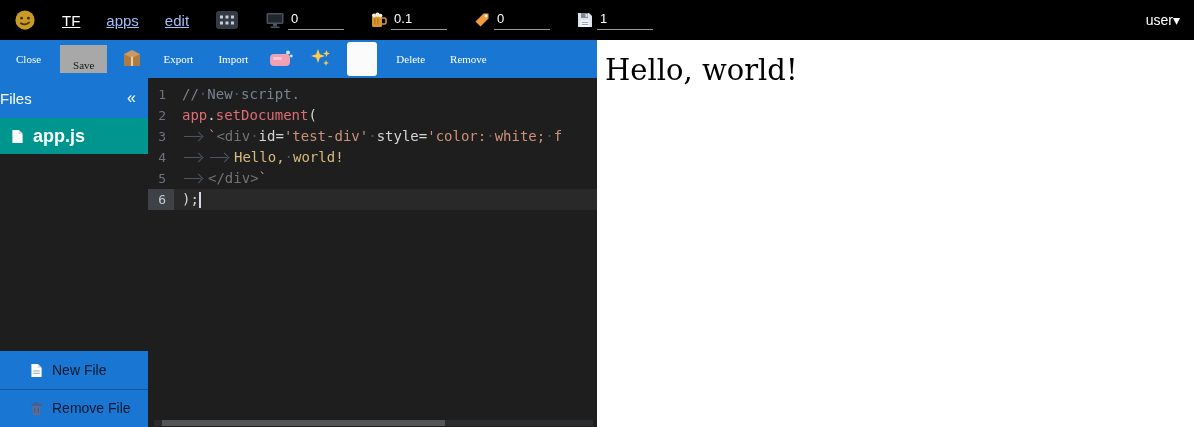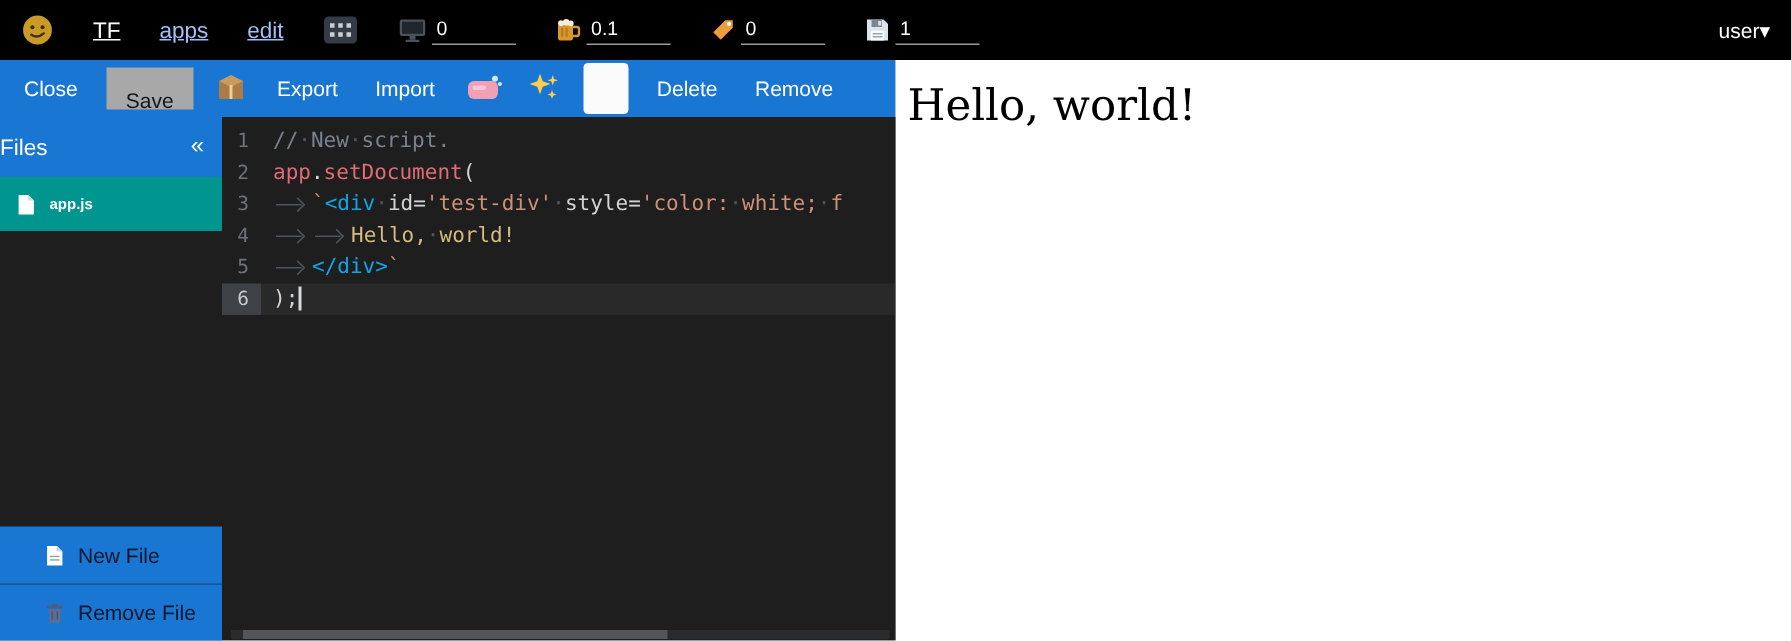--- a/index.html
+++ b/index.html
@@ -23,37 +23,37 @@
   
   .main { display:flex; height:387px; }
   .left { width:597px; display:flex; flex-direction:column; background:#1e1e1e; flex-shrink:0; }
   .preview { flex:1; background:#fff; padding:13px 8px; }
   .preview-text { font-family:"DejaVu Serif","Liberation Serif",serif;
                   font-size:29px; color:#000; }
 
   
   .toolbar { height:38px; background:#1976d2; display:flex; align-items:center;
              gap:13px; padding:0 10px; flex-shrink:0; }
-  .tb-btn { background:none; border:none; color:#fff; font-size:14px;
-            font-family:Liberation Sans, sans-serif; padding:0 6px; height:38px; cursor:pointer; }
+  .tb-btn { background:none; border:none; color:#fff; font-size:11px;
+            font-family:Liberation Serif, serif; padding:0 6px; height:38px; cursor:pointer; }
   .tb-btn.save { background:#a8a8a8; color:#171717; height:24px; padding:14px 13px; }
   .tb-ico { background:none; border:none; padding:0 2px; height:38px;
             display:flex; align-items:center; cursor:pointer; }
   .tb-blank { width:30px; height:34px; background:#fbfbfb; border:none;
               border-radius:3px; cursor:pointer; }
 
   
   .workspace { flex:1; display:flex; min-height:0; }
   .sidebar { width:148px; background:#1e1e1e; display:flex; flex-direction:column; flex-shrink:0; }
   .files-header { height:40px; background:#1976d2; color:#fff; display:flex;
                   align-items:center; justify-content:flex-start; position:relative;
                   font-size:15px; flex-shrink:0; }
   .collapse { position:absolute; right:12px; font-size:16px; cursor:pointer; }
   .file-item { height:36px; display:flex; align-items:center; gap:9px;
-               padding:0 11px; color:#fff; font-size:10px; font-weight:700; cursor:pointer; }
+               padding:0 11px; color:#fff; font-size:18px; font-weight:700; cursor:pointer; }
   .file-item.selected { background:#00968f; }
   .sidebar-fill { flex:1; }
   .sidebar-action { height:38px; background:#1976d2; color:#0f172a; display:flex;
                     align-items:center; gap:9px; padding-left:30px; font-size:14px;
                     cursor:pointer; flex-shrink:0; }
   .sidebar-action.remove { box-shadow:inset 0 1px 0 rgba(0,0,0,0.25); }
   .file-ico { display:flex; }
 
   
   .editor { flex:1; position:relative; background:#1e1e1e; overflow:hidden;
@@ -62,21 +62,21 @@
   .gutter { width:26px; flex-shrink:0; text-align:right; color:#6d737e; font-size:13px; }
   .gutter-num { height:21px; line-height:21px; padding-right:8px; }
   .gutter-num.active { background:#3e4246; color:#c7ccd3; }
   .code { flex:1; color:#d4d4d4; overflow:hidden; white-space:pre; }
   .code-line { height:21px; line-height:21px; padding-left:8px; }
   .code-line.active { background:rgba(255,255,255,0.05); }
 
   .seg-comment { color:#7a8290; }
   .seg-red     { color:#e06c75; }
   .seg-punc    { color:#d4d4d4; }
-  .seg-tag     { color:#0ea5e9; }
+  .seg-tag     { color:#737373; }
   .seg-str     { color:#ce9178; }
   .seg-text    { color:#d7ba7d; }
   .seg-ws      { color:#4d5560; }
   .seg-tab { position:relative; display:inline-block; width:26px; height:100%;
              vertical-align:top; }
   .seg-tab::before { content:""; position:absolute; left:2px; right:7px; top:10px;
                      border-top:1px solid #4d5560; }
   .seg-tab::after { content:""; position:absolute; right:6px; top:7px; width:6px;
                     height:6px; border-top:1px solid #4d5560;
                     border-right:1px solid #4d5560; transform:rotate(45deg); }

